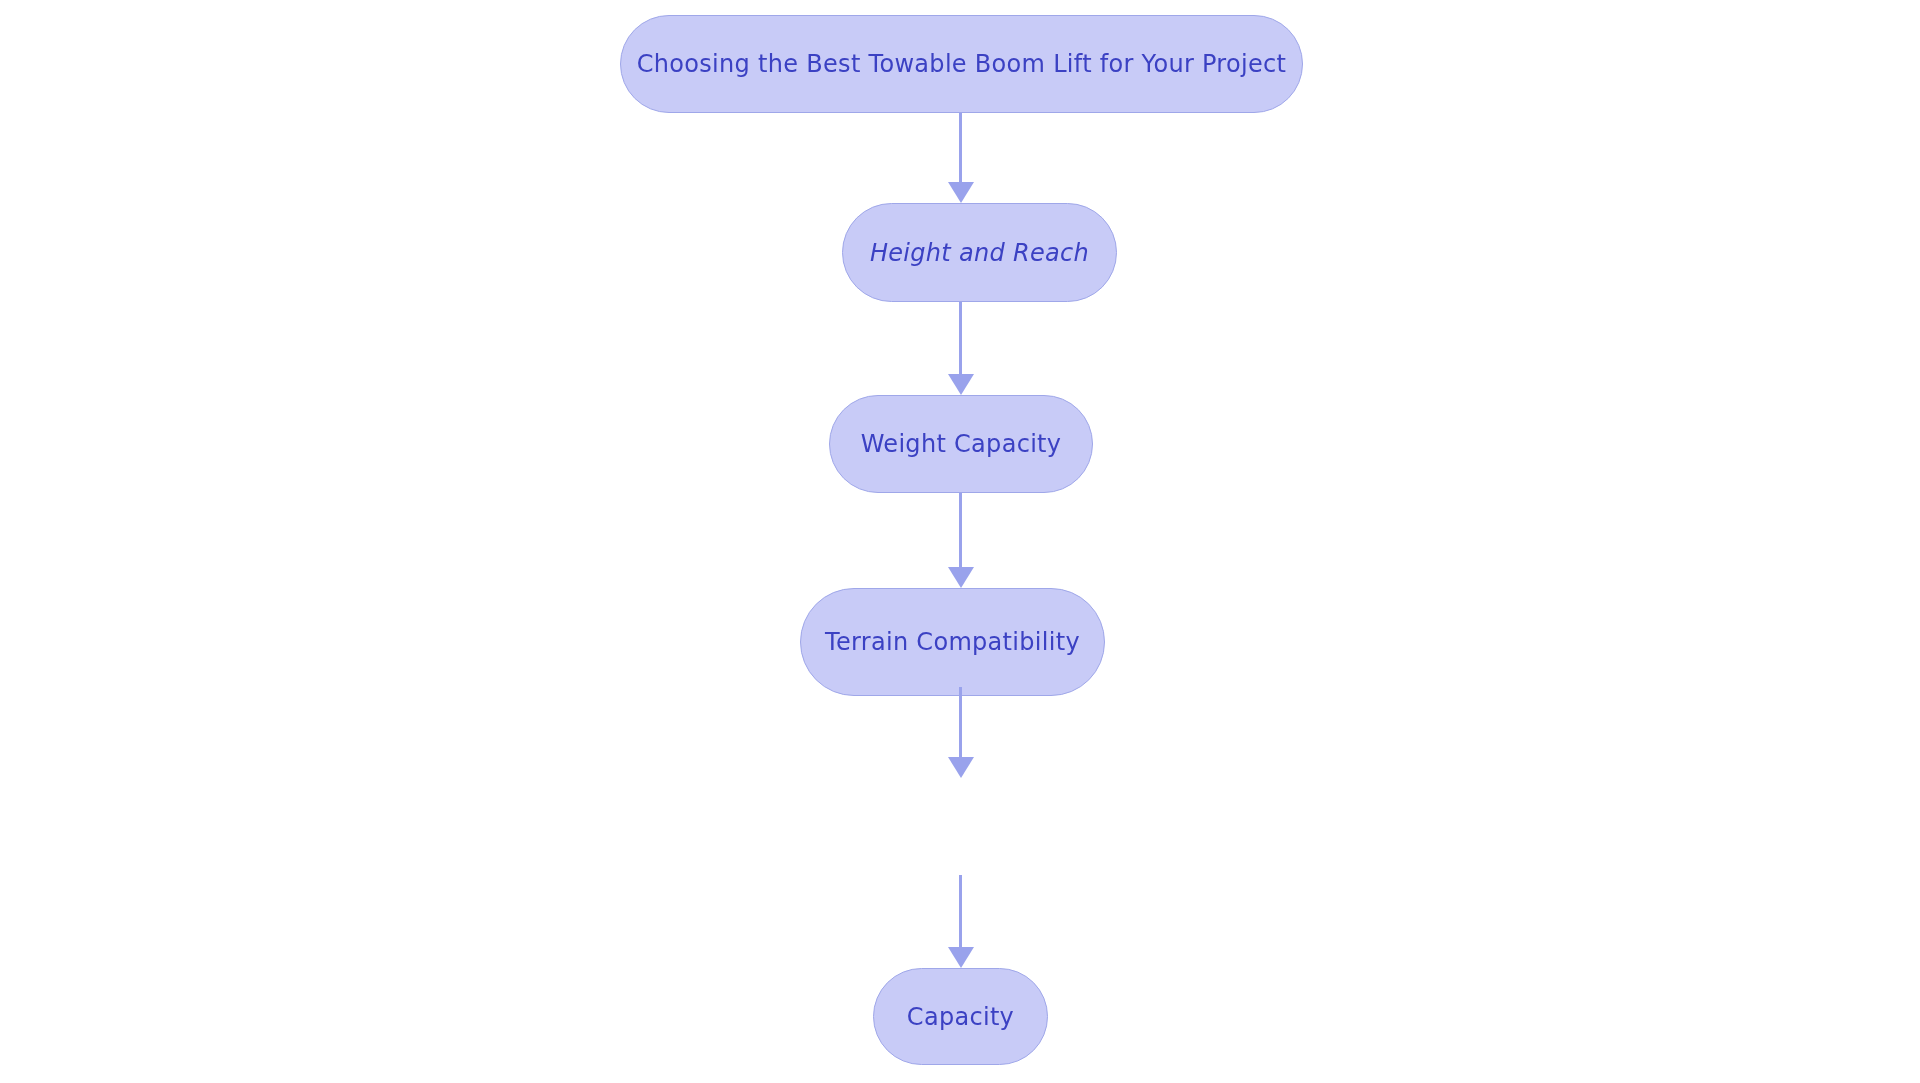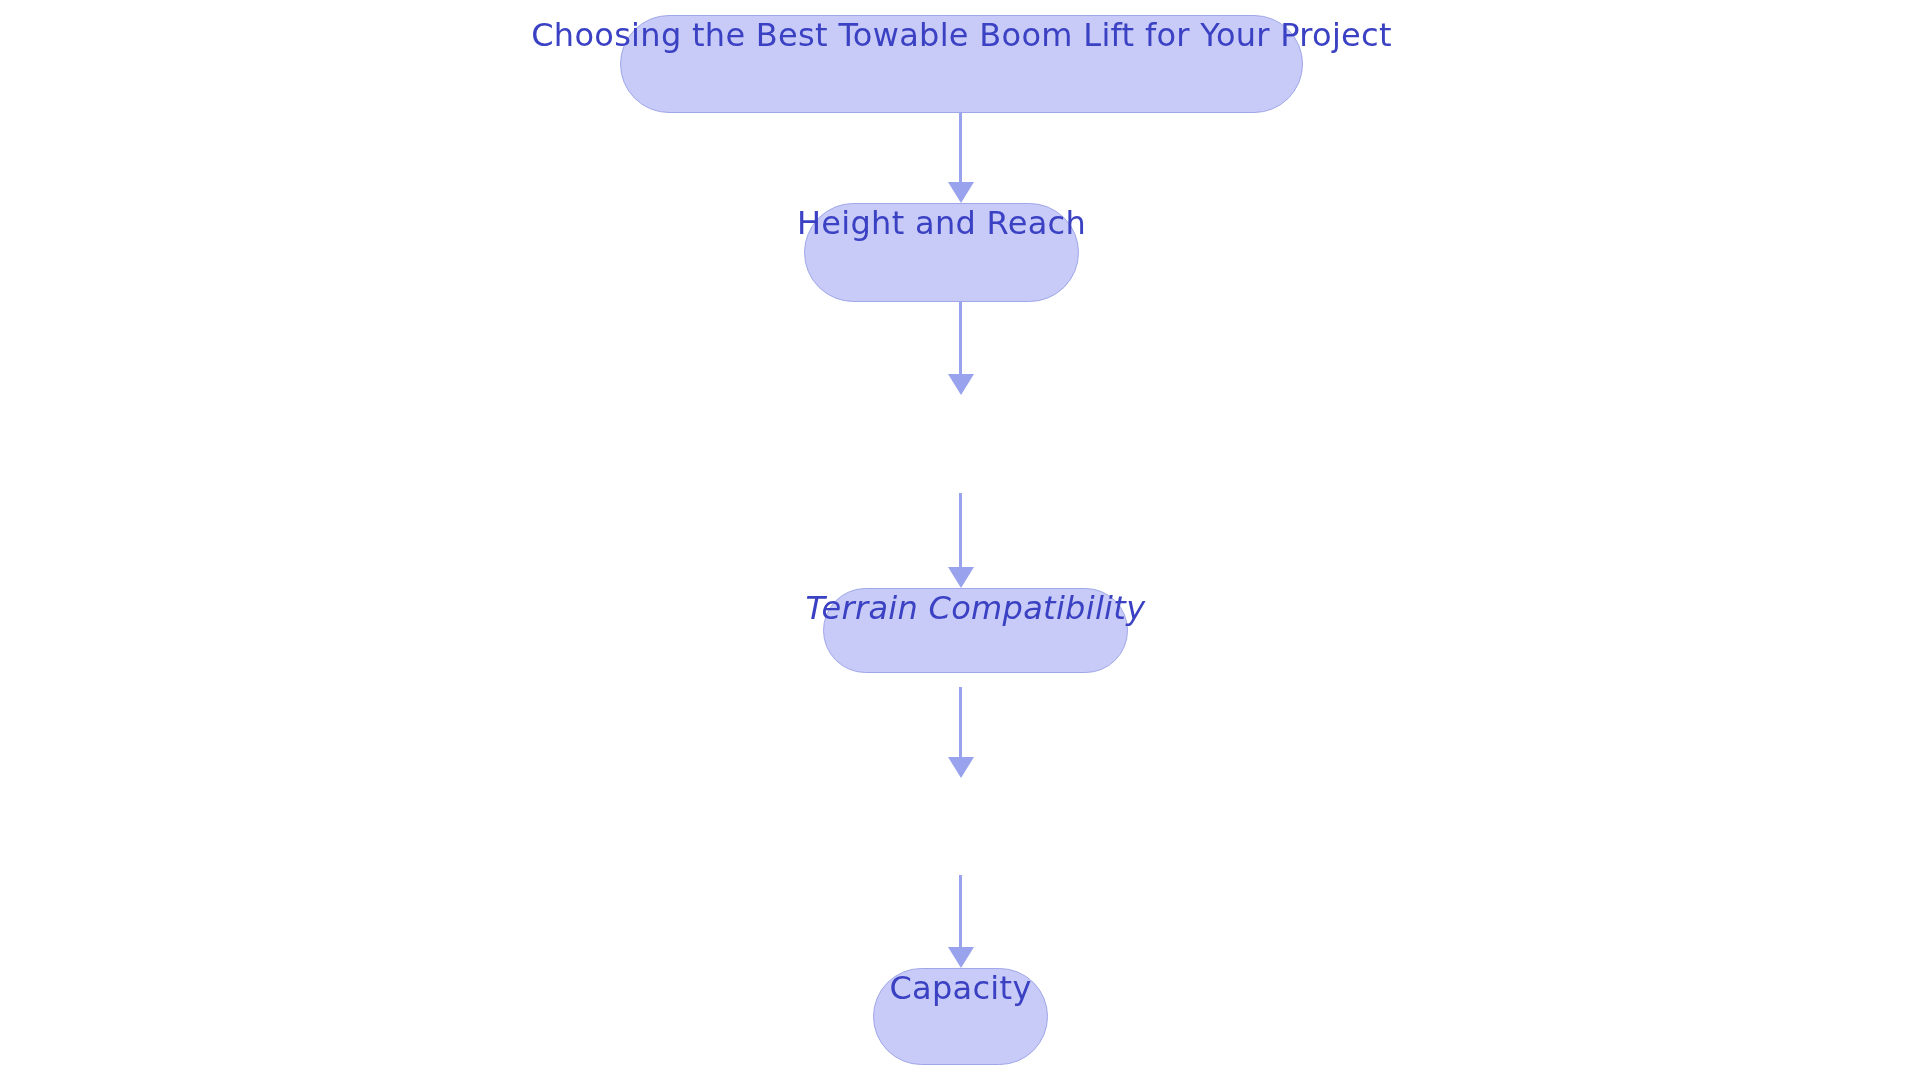--- a/index.html
+++ b/index.html
@@ -15,32 +15,33 @@
     background: #ffffff;
     overflow: hidden;
   }
   .flow-node {
     position: absolute;
     box-sizing: border-box;
     background: #c8cbf7;
     border: 1.5px solid #9fa7e9;
     border-radius: 60px;
     display: flex;
+    align-items: center;
     justify-content: center;
     color: #3b41c3;
-    font-size: 32px;
+    font-size: 24px;
     letter-spacing: 0.3px;
     white-space: nowrap;
     text-align: center;
   }
   
   .n1 { left: 620px; top: 15px;  width: 683px; height: 98px; }
-  .n2 { left: 804px; top: 203px; width: 275px; height: 99px; }
+  .n2 { left: 842px; top: 203px; width: 275px; height: 99px; font-style: italic; }
   .n3 { left: 829px; top: 395px; width: 264px; height: 98px; }
-  .n4 { left: 823px; top: 588px; width: 305px; height: 85px; font-style: italic; }
+  .n4 { left: 800px; top: 588px; width: 305px; height: 108px; }
   .n5 { left: 843px; top: 778px; width: 230px; height: 97px; }
   .n6 { left: 873px; top: 968px; width: 175px; height: 97px; }
 
   .arrow {
     position: absolute;
     left: 947px;           
     width: 27px;
     display: flex;
     flex-direction: column;
     align-items: center;
@@ -79,20 +80,23 @@
 
   <div class="flow-node n2">
     <span>Height and Reach</span>
   </div>
 
   <div class="arrow a2">
     <div class="arrow-line"></div>
     <div class="arrow-head"></div>
   </div>
 
+  <div class="flow-node n3">
+    <span>Weight Capacity</span>
+  </div>
 
   <div class="arrow a3">
     <div class="arrow-line"></div>
     <div class="arrow-head"></div>
   </div>
 
   <div class="flow-node n4">
     <span>Terrain Compatibility</span>
   </div>
 

